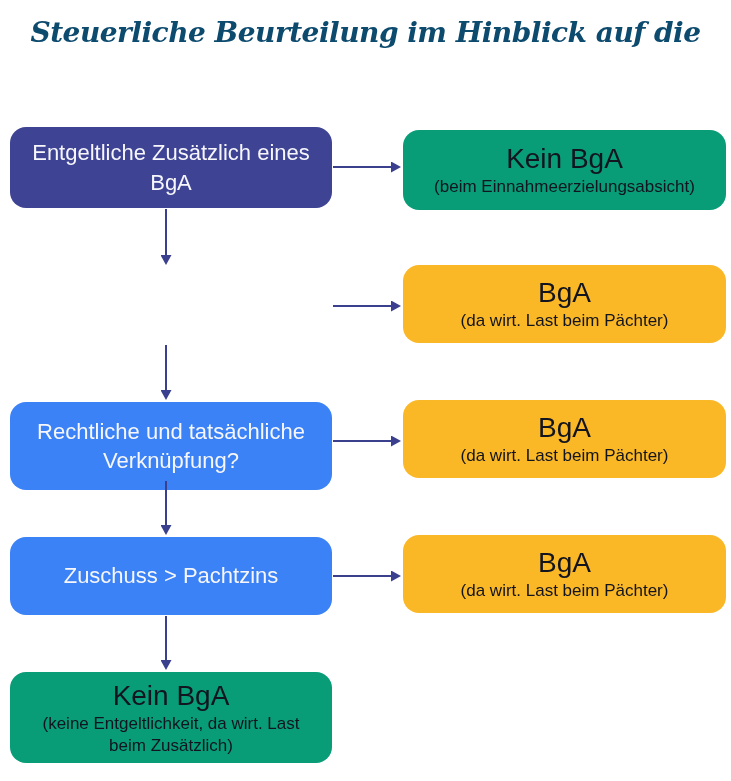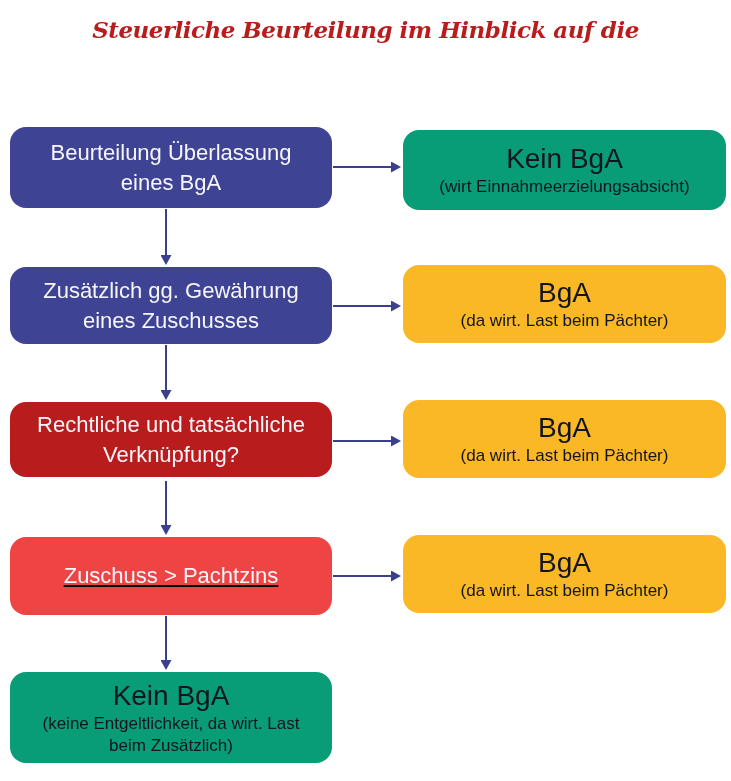--- a/index.html
+++ b/index.html
@@ -14,23 +14,23 @@
   }
   .title {
     position: absolute;
     top: 14px;
     left: 0;
     width: 731px;
     text-align: center;
     font-family: "DejaVu Serif", serif;
     font-style: italic;
     font-weight: 600;
-    font-size: 23px;
+    font-size: 28px;
     line-height: 1.35;
-    color: #b91c1c;
+    color: #0c4a6e;
     letter-spacing: -0.5px;
   }
   .box {
     position: absolute;
     border-radius: 16px;
     display: flex;
     flex-direction: column;
     align-items: center;
     justify-content: center;
     text-align: center;
@@ -65,44 +65,41 @@
 </head>
 <body>
 
 <div class="canvas">
 
   <div class="title">
     <div>Steuerliche Beurteilung im Hinblick auf die</div>
   </div>
 
   <div class="box left-col" style="top: 127px; height: 81px; background: rgb(62, 67, 148);">
-    <div class="main">Beurteilung Überlassung eines BgA</div>
+    <div class="main">Entgeltliche Zusätzlich eines BgA</div>
   </div>
   <div class="box right-col" style="top: 130px; height: 80px; background: rgb(8, 157, 119);">
     <div class="heading">Kein BgA</div>
-    <div class="detail">(wirt Einnahmeerzielungsabsicht)</div>
+    <div class="detail">(beim Einnahmeerzielungsabsicht)</div>
   </div>
 
-  <div class="box left-col" style="top: 267px; height: 77px; background: rgb(62, 67, 148);">
-    <div class="main">Zusätzlich gg. Gewährung eines Zuschusses</div>
-  </div>
   <div class="box right-col" style="top: 265px; height: 78px; background: rgb(251, 184, 38);">
     <div class="heading">BgA</div>
     <div class="detail">(da wirt. Last beim Pächter)</div>
   </div>
 
-  <div class="box left-col" style="top: 402px; height: 75px; background: #b91c1c;">
+  <div class="box left-col" style="top: 402px; height: 88px; background: #3b82f6;">
     <div class="main">Rechtliche und tatsächliche Verknüpfung?</div>
   </div>
   <div class="box right-col" style="top: 400px; height: 78px; background: rgb(251, 184, 38);">
     <div class="heading">BgA</div>
     <div class="detail">(da wirt. Last beim Pächter)</div>
   </div>
 
-  <div class="box left-col" style="top: 537px; height: 78px; background: #ef4444; text-decoration: underline;">
+  <div class="box left-col" style="top: 537px; height: 78px; background: #3b82f6;">
     <div class="main">Zuschuss &gt; Pachtzins</div>
   </div>
   <div class="box right-col" style="top: 535px; height: 78px; background: rgb(251, 184, 38);">
     <div class="heading">BgA</div>
     <div class="detail">(da wirt. Last beim Pächter)</div>
   </div>
 
   <div class="box left-col" style="top: 672px; height: 91px; background: rgb(8, 157, 119);">
     <div class="heading">Kein BgA</div>
     <div class="detail">(keine Entgeltlichkeit, da wirt. Last beim Zusätzlich)</div>

